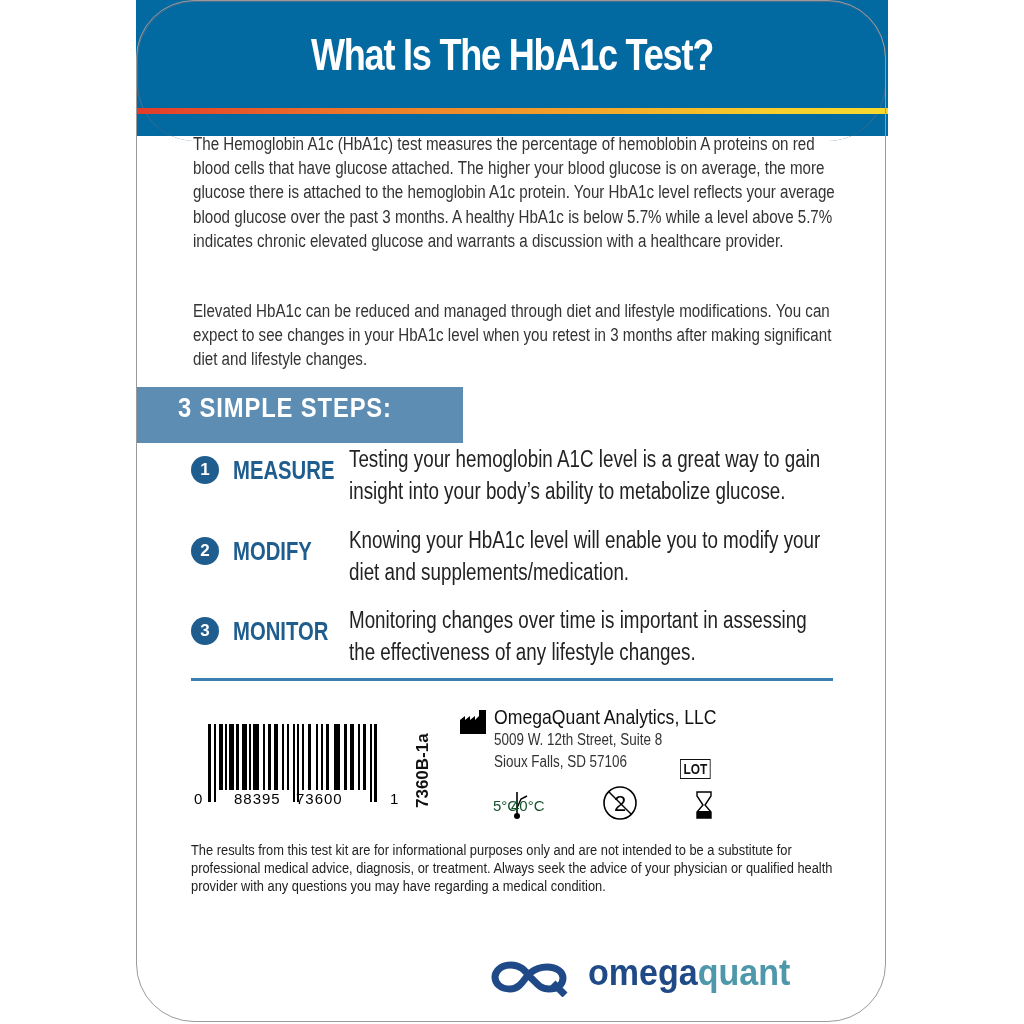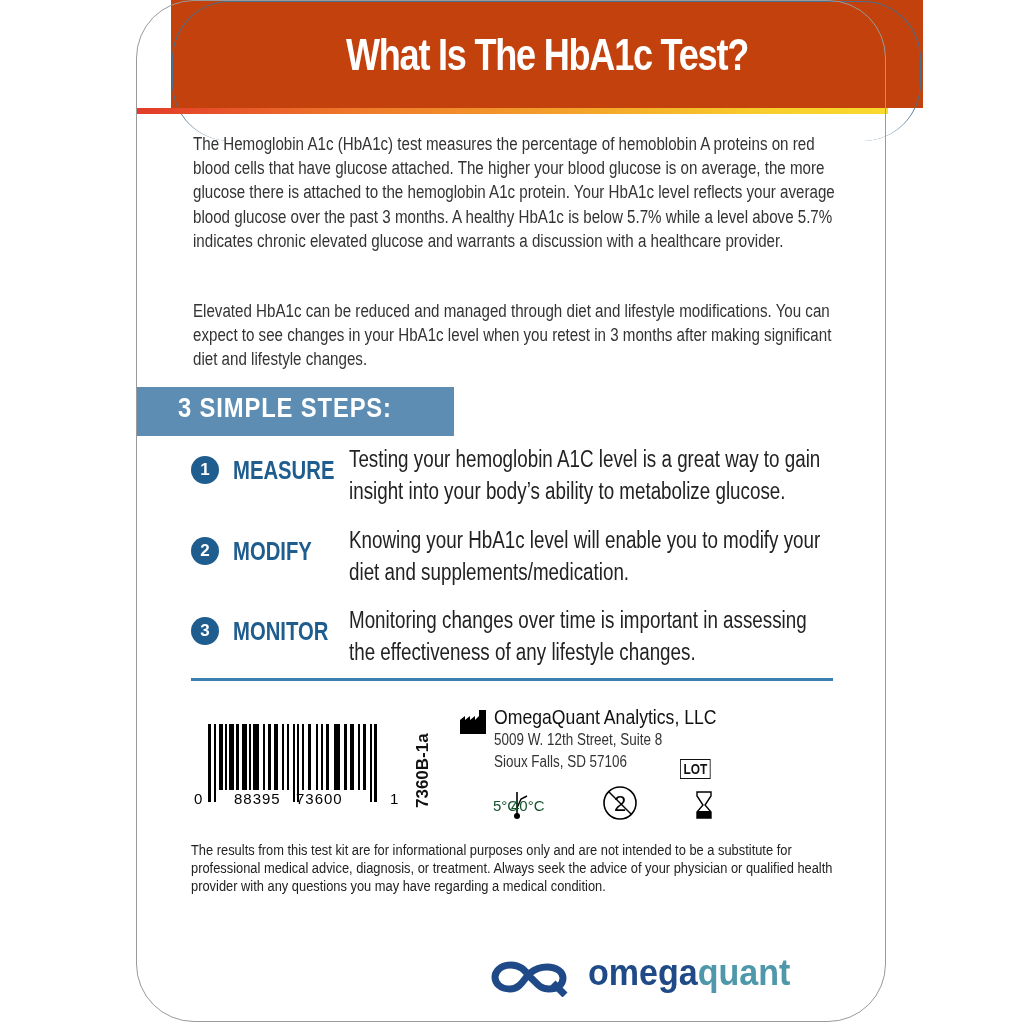--- a/index.html
+++ b/index.html
@@ -2,35 +2,35 @@
 <html><head>
 <meta charset="utf-8">
 <style>
   html, body { margin: 0; padding: 0; background: #ffffff; }
   body { width: 1024px; height: 1024px; position: relative; overflow: hidden; font-family: "Liberation Sans", sans-serif; }
 
   .card { position: absolute; left: 136px; top: 0; width: 752px; height: 1024px; background: #fff; }
   .card-outline { position: absolute; left: 136px; top: 0; width: 750px; height: 1022px;
     border: 1px solid #9a9a9a; border-radius: 58px; box-sizing: border-box; pointer-events: none; }
 
-  .header { position: absolute; left: 0; top: 0; width: 752px; height: 108px; background: #c2410c; margin-left: 35px; }
+  .header { position: absolute; left: 0; top: 0; width: 752px; height: 136px; background: #0369a1; }
   .header-arc { position: absolute; left: 1px; top: 1px; width: 749px; height: 140px;
     border: 1px solid #4a6f8d; border-radius: 58px; box-sizing: border-box; border-bottom: none; }
   .header-title { position: absolute; left: 0; right: 0; top: 30px; text-align: center; color: #fff;
     font-family: "Liberation Sans", sans-serif; font-weight: bold; font-size: 44px; letter-spacing: -1.5px;
     transform: scaleX(0.82); }
   .accent-bar { position: absolute; left: 0; top: 108px; width: 752px; height: 6px;
     background: linear-gradient(90deg, #e23b2a 0%, #ef7a2a 30%, #f4a52a 60%, #f8cf2c 85%, #f9da2e 100%); }
 
   .para { position: absolute; left: 57px; width: 650px; color: #333; font-size: 17.6px; line-height: 24.2px;
     font-family: "Liberation Sans", sans-serif; transform-origin: left top; transform: scaleX(0.86); width: 756px; }
   .para1 { top: 132px; }
   .para2 { top: 299px; }
 
-  .steps-banner { position: absolute; left: 0; top: 387px; width: 318px; height: 49px; background: #5e8db3; }
+  .steps-banner { position: absolute; left: 0; top: 387px; width: 318px; height: 56px; background: #5e8db3; padding-left: 9px; }
   .steps-title { position: absolute; left: 42px; top: 6px; color: #fff; font-weight: bold; font-size: 27px;
     letter-spacing: 1px; transform-origin: left top; transform: scaleX(0.88); white-space: nowrap; }
 
   .step { position: absolute; left: 55px; width: 640px; height: 64px; }
   .step-num { position: absolute; left: 0; top: 9px; width: 28px; height: 28px; border-radius: 50%;
     background: #1f5d8f; color: #fff; font-weight: bold; font-size: 17px; text-align: center; line-height: 28px; }
   .step-label { position: absolute; left: 42px; top: 8px; color: #1f5d8f; font-weight: bold; font-size: 26px;
     transform-origin: left top; transform: scaleX(0.78); white-space: nowrap; }
   .step-desc { position: absolute; left: 158px; top: -4px; color: #222; font-size: 23.5px; line-height: 32px;
     transform-origin: left top; transform: scaleX(0.80); width: 600px; }

